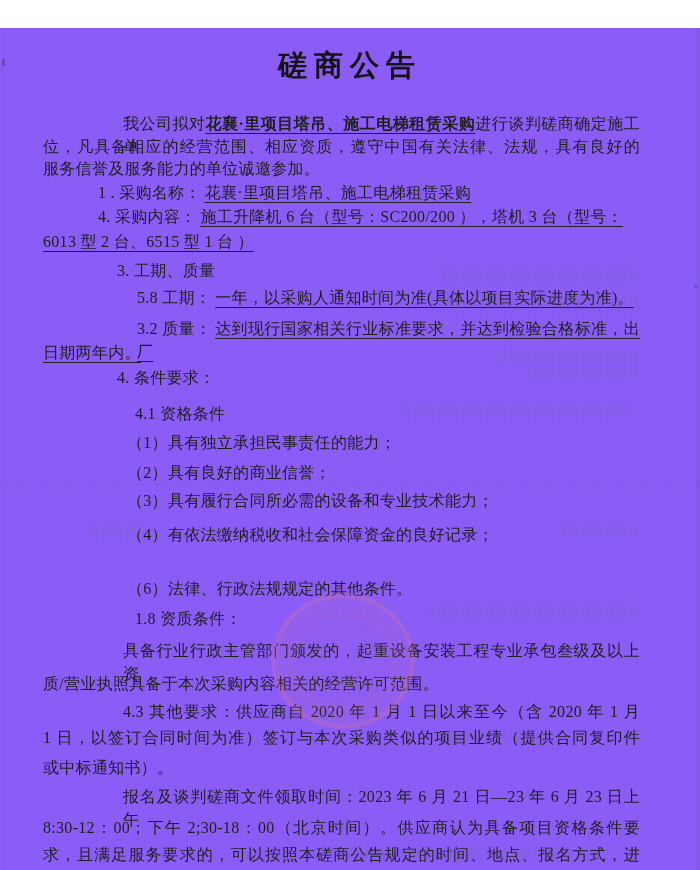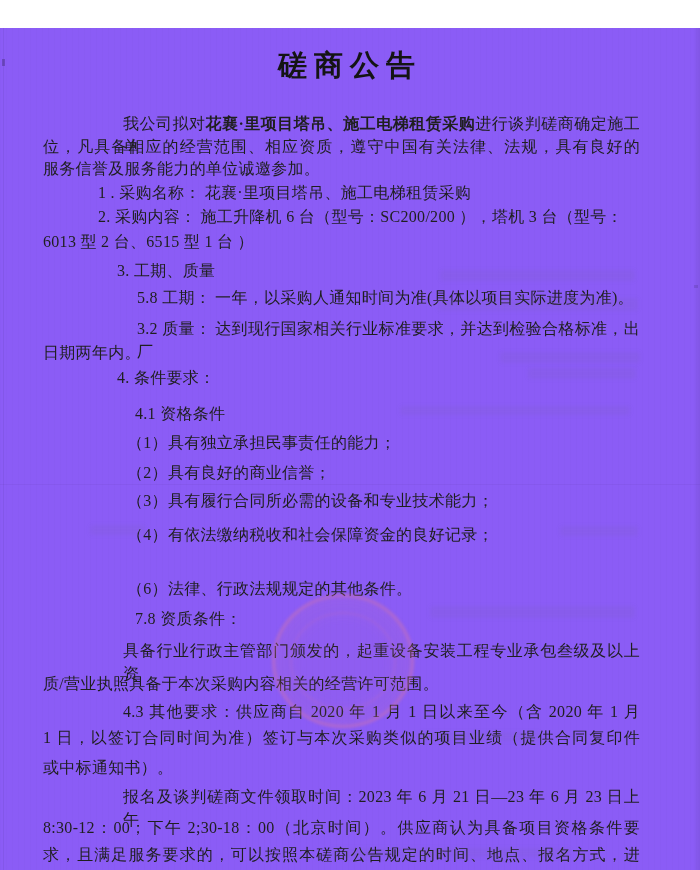--- a/index.html
+++ b/index.html
@@ -14,21 +14,21 @@
     content:""; position:absolute; inset:0; pointer-events:none;
     background:repeating-linear-gradient(90deg, rgba(0,0,0,0.012) 0 1px, transparent 1px 6px);
   }
   .doc-title {
     position:absolute; top:18px; left:0; width:100%;
     text-align:center; font-size:29px; font-weight:bold; letter-spacing:7px;
     color:#141414;
   }
   .ln { position:absolute; font-size:16px; line-height:23px; white-space:nowrap; letter-spacing:0.3px; }
   .just { right:60px; white-space:normal; text-align:justify; text-align-last:justify; }
-  .u { text-underline-offset:4px; text-decoration-thickness:1px; }
+  .u { text-decoration:underline; text-underline-offset:4px; text-decoration-thickness:1px; }
   .b { font-weight:bold; }
   .lbl { margin-right:4px;text-align:right; }
   
   .seal {
     position:absolute; left:272px; top:566px; width:136px; height:128px;
     border:3px solid rgba(222,120,160,0.38); border-radius:50%;
     filter:blur(1.4px); pointer-events:none;
     background:radial-gradient(ellipse at center, rgba(222,120,160,0.05) 40%, rgba(222,120,160,0.12) 72%, transparent 78%);
   }
   .seal::before {
@@ -61,38 +61,38 @@
 <div class="page">
 
   <div class="doc-title">磋商公告</div>
 
   <div class="ln just" style="top:84px; left:123px;"><span>我公司拟对</span><span class="u b">花襄·里项目塔吊、施工电梯租赁采购</span><span>进行谈判磋商确定施工单</span></div>
   <div class="ln just" style="top:107px; left:43px;">位，凡具备相应的经营范围、相应资质，遵守中国有关法律、法规，具有良好的</div>
   <div class="ln" style="top:129px; left:43px;">服务信誉及服务能力的单位诚邀参加。</div>
 
   <div class="ln" style="top:153px; left:98px;"><span class="lbl">1 . 采购名称：</span><span class="u">花襄·里项目塔吊、施工电梯租赁采购</span></div>
 
-  <div class="ln" style="top:177px; left:98px;"><span class="lbl">2. 采购内容：</span><span class="u">施工升降机 6 台（型号：SC200/200 ），塔机 3 台（型号：</span></div>
+  <div class="ln" style="top:177px; left:98px;"><span class="lbl">4. 采购内容：</span><span class="u">施工升降机 6 台（型号：SC200/200 ），塔机 3 台（型号：</span></div>
   <div class="ln" style="top:202px; left:43px;text-align:right;"><span class="u">6013 型 2 台、6515 型 1 台 ）</span></div>
 
   <div class="ln" style="top:231px; left:117px;text-align:center;">3. 工期、质量</div>
   <div class="ln" style="top:258px; left:137px;"><span class="lbl">5.8 工期：</span><span class="u">一年，以采购人通知时间为准(具体以项目实际进度为准)。</span></div>
   <div class="ln just" style="top:289px; left:137px;"><span class="lbl">3.2 质量：</span><span class="u">达到现行国家相关行业标准要求，并达到检验合格标准，出厂</span></div>
   <div class="ln" style="top:313px; left:43px;"><span class="u">日期两年内。</span></div>
 
   <div class="ln" style="top:338px; left:117px;">4. 条件要求：</div>
   <div class="ln" style="top:374px; left:135px;">4.1 资格条件</div>
 
   <div class="ln" style="top:403px; left:127px;">（1）具有独立承担民事责任的能力；</div>
   <div class="ln" style="top:433px; left:127px;">（2）具有良好的商业信誉；</div>
   <div class="ln" style="top:461px; left:127px;">（3）具有履行合同所必需的设备和专业技术能力；</div>
   <div class="ln" style="top:495px; left:127px;">（4）有依法缴纳税收和社会保障资金的良好记录；</div>
   <div class="ln" style="top:549px; left:127px;">（6）法律、行政法规规定的其他条件。</div>
 
-  <div class="ln" style="top:579px; left:135px;">7.8 资质条件：</div>
+  <div class="ln" style="top:579px; left:135px;">1.8 资质条件：</div>
   <div class="ln just" style="top:611px; left:123px;">具备行业行政主管部门颁发的，起重设备安装工程专业承包叁级及以上资</div>
   <div class="ln" style="top:644px; left:43px;">质/营业执照具备于本次采购内容相关的经营许可范围。</div>
 
   <div class="ln just" style="top:672px; left:123px;">4.3 其他要求：供应商自 2020 年 1 月 1 日以来至今（含 2020 年 1 月</div>
   <div class="ln just" style="top:698px; left:43px;">1 日，以签订合同时间为准）签订与本次采购类似的项目业绩（提供合同复印件</div>
   <div class="ln" style="top:728px; left:43px;">或中标通知书）。</div>
 
   <div class="ln just" style="top:757px; left:123px;">报名及谈判磋商文件领取时间：2023 年 6 月 21 日—23 年 6 月 23 日上午</div>
   <div class="ln just" style="top:788px; left:43px;">8:30-12：00；下午 2;30-18：00（北京时间）。供应商认为具备项目资格条件要</div>
   <div class="ln" style="top:844px; left:43px;">行领取谈判磋商文件。</div>

